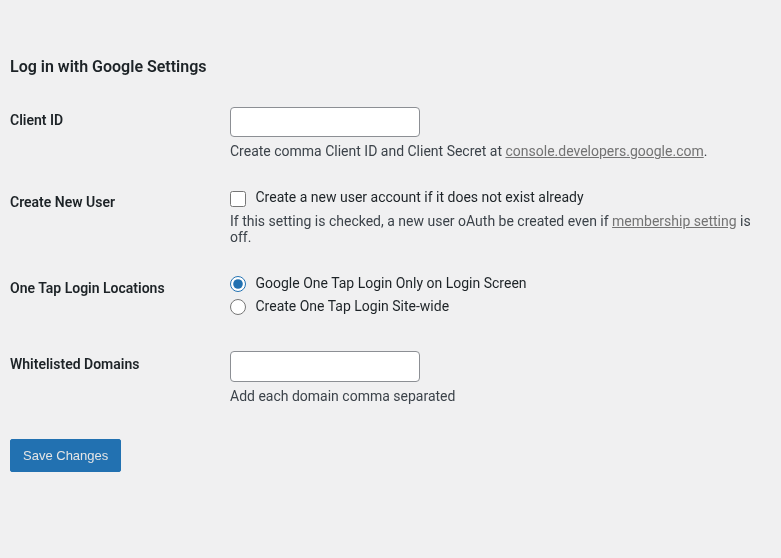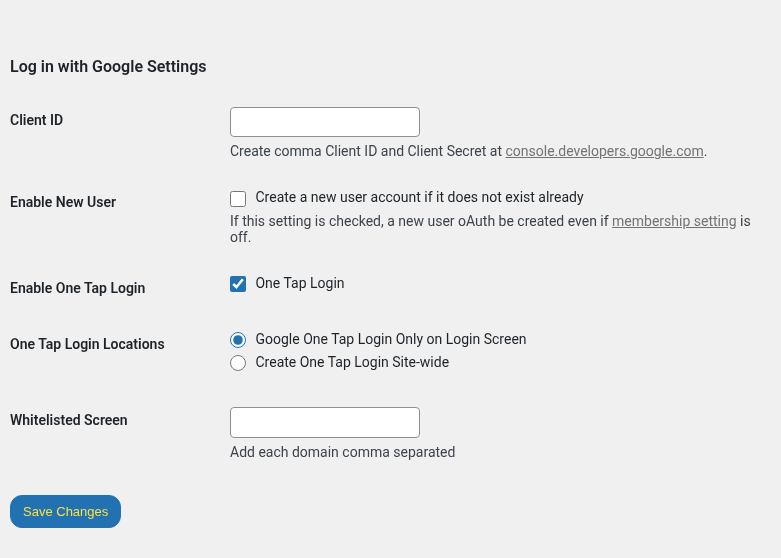--- a/index.html
+++ b/index.html
@@ -77,24 +77,24 @@
     display: block;
     margin-bottom: 6px;
   }
   .submit {
     margin-top: 20px;
     padding: 0;
   }
   .button-primary {
     background: #2271b1;
     border: 1px solid #2271b1;
-    color: #fde047;
+    color: #e5e5e5;
     font-size: 13px;
     padding: 6px 12px;
-    border-radius: 12px;
+    border-radius: 2px;
     cursor: pointer;
     line-height: 1.5;
   }
 </style>
 </head>
 <body>
 
 <div class="wrap">
   <h2>Log in with Google Settings</h2>
 
@@ -105,58 +105,49 @@
         <td>
           <input type="text" value="" style="">
           <span class="description">
             <span>Create comma Client ID and Client Secret at </span><a href="#">console.developers.google.com</a><span>.</span>
           </span>
         </td>
       </tr>
 
 
       <tr>
-        <th>Enable New User</th>
+        <th>Create New User</th>
         <td>
           <label>
             <input type="checkbox" style="">
             <span>Create a new user account if it does not exist already</span>
           </label>
           <span class="description">
             <span>If this setting is checked, a new user oAuth be created even if </span><a href="#">membership setting</a><span> is off.</span>
           </span>
         </td>
       </tr>
 
-      <tr>
-        <th>Enable One Tap Login</th>
-        <td>
-          <label>
-            <input type="checkbox" checked="" style="">
-            <span>One Tap Login</span>
-          </label>
-        </td>
-      </tr>
 
       <tr>
         <th>One Tap Login Locations</th>
         <td>
           <label class="radio-row">
             <input type="radio" name="otloc" checked="" style="">
             <span>Google One Tap Login Only on Login Screen</span>
           </label>
           <label class="radio-row">
             <input type="radio" name="otloc" style="">
             <span>Create One Tap Login Site-wide</span>
           </label>
         </td>
       </tr>
 
       <tr>
-        <th>Whitelisted Screen</th>
+        <th>Whitelisted Domains</th>
         <td>
           <input type="text" value="" style="">
           <span class="description">Add each domain comma separated</span>
         </td>
       </tr>
     </tbody>
   </table>
 
   <p class="submit">
     <button type="submit" class="button-primary">Save Changes</button>

